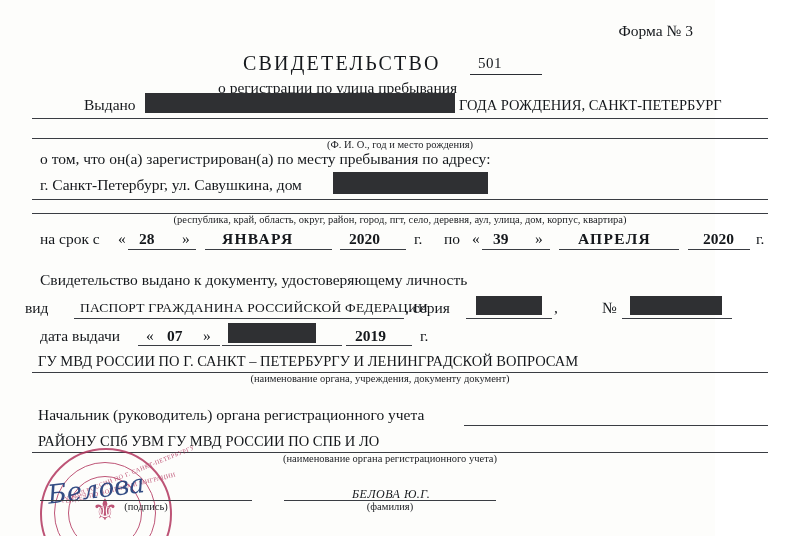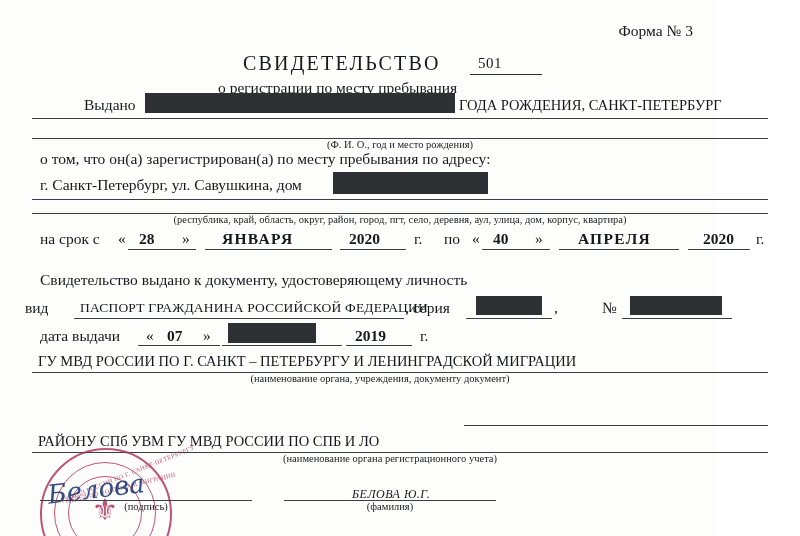--- a/index.html
+++ b/index.html
@@ -147,21 +147,21 @@
 </head>
 <body>
 
 <div class="page">
 
   <div class="abs form-no">Форма № 3</div>
 
   <div class="abs title-main">СВИДЕТЕЛЬСТВО</div>
   <div class="abs title-number">501</div>
   <div class="title-number-rule"></div>
-  <div class="abs title-sub">о регистрации по месту пребывания</div>
+  <div class="abs title-sub">о регистрации по улица пребывания</div>
 
   <div class="abs lbl" style="left:84px; top:96px;">Выдано</div>
   <div class="redact" style="left:145px; top:93px; width:310px; height:20px;"></div>
   <div class="abs lbl" style="left:459px; top:97px; font-size:14.5px;">ГОДА РОЖДЕНИЯ, САНКТ-ПЕТЕРБУРГ</div>
   <div class="rule" style="left:32px; top:118px; width:736px;"></div>
 
   <div class="rule" style="left:32px; top:138px; width:736px;"></div>
   <div class="caption" style="left:0px; top:139px; width:800px;">(Ф. И. О., год и место рождения)</div>
 
   <div class="abs lbl" style="left:40px; top:176px;">г. Санкт-Петербург, ул. Савушкина, дом</div>
@@ -181,21 +181,21 @@
 
   <div class="abs lbl sp-wide" style="left:222px; top:230px; font-weight:bold;">ЯНВАРЯ</div>
   <div class="rule" style="left:205px; top:249px; width:127px;"></div>
 
   <div class="abs lbl" style="left:349px; top:230px; font-weight:bold;">2020</div>
   <div class="rule" style="left:340px; top:249px; width:66px;"></div>
   <div class="abs lbl" style="left:414px; top:230px;">г.</div>
 
   <div class="abs lbl" style="left:444px; top:230px;">по</div>
   <div class="abs lbl" style="left:472px; top:230px;">«</div>
-  <div class="abs lbl" style="left:493px; top:230px; font-weight:bold;">40</div>
+  <div class="abs lbl" style="left:493px; top:230px; font-weight:bold;">39</div>
   <div class="abs lbl" style="left:535px; top:230px;">»</div>
   <div class="rule" style="left:482px; top:249px; width:68px;"></div>
 
   <div class="abs lbl sp-wide" style="left:578px; top:230px; font-weight:bold;">АПРЕЛЯ</div>
   <div class="rule" style="left:559px; top:249px; width:120px;"></div>
 
   <div class="abs lbl" style="left:703px; top:230px; font-weight:bold;">2020</div>
   <div class="rule" style="left:688px; top:249px; width:62px;"></div>
   <div class="abs lbl" style="left:756px; top:230px;">г.</div>
 
@@ -216,24 +216,25 @@
   <div class="abs lbl" style="left:146px; top:327px;">«</div>
   <div class="abs lbl" style="left:167px; top:327px; font-weight:bold;">07</div>
   <div class="abs lbl" style="left:203px; top:327px;">»</div>
   <div class="rule" style="left:138px; top:345px; width:82px;"></div>
   <div class="redact" style="left:228px; top:323px; width:88px; height:20px;"></div>
   <div class="rule" style="left:222px; top:345px; width:120px;"></div>
   <div class="abs lbl" style="left:355px; top:327px; font-weight:bold;">2019</div>
   <div class="rule" style="left:346px; top:345px; width:66px;"></div>
   <div class="abs lbl" style="left:420px; top:327px;">г.</div>
 
-  <div class="abs" style="left:38px; top:353px; font-size:14.5px;">ГУ  МВД  РОССИИ  ПО  Г. САНКТ – ПЕТЕРБУРГУ  И  ЛЕНИНГРАДСКОЙ МИГРАЦИИ</div>
+  <div class="abs" style="left:38px; top:353px; font-size:14.5px;">ГУ  МВД  РОССИИ  ПО  Г. САНКТ – ПЕТЕРБУРГУ  И  ЛЕНИНГРАДСКОЙ ВОПРОСАМ</div>
   <div class="rule" style="left:32px; top:372px; width:736px;"></div>
   <div class="caption" style="left:0px; top:373px; width:760px;">(наименование органа, учреждения, документу документ)</div>
 
+  <div class="abs lbl" style="left:38px; top:406px;">Начальник (руководитель) органа регистрационного учета</div>
   <div class="rule" style="left:464px; top:425px; width:304px;"></div>
 
   <div class="abs" style="left:38px; top:433px; font-size:14.5px;">РАЙОНУ СПб УВМ  ГУ  МВД  РОССИИ  ПО СПБ  И  ЛО</div>
   <div class="rule" style="left:32px; top:452px; width:736px;"></div>
   <div class="caption" style="left:0px; top:453px; width:780px;">(наименование органа регистрационного учета)</div>
 
   <div class="stamp">
     <div class="stamp-inner"></div>
     <div class="stamp-inner2"></div>
     <div class="stamp-emblem">⚜</div>

